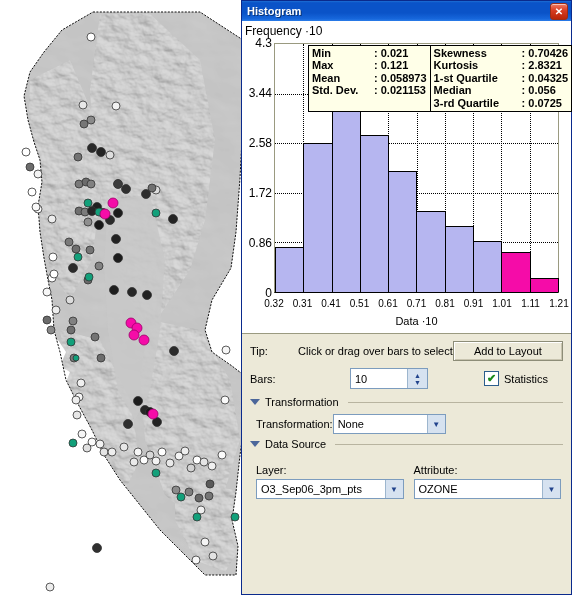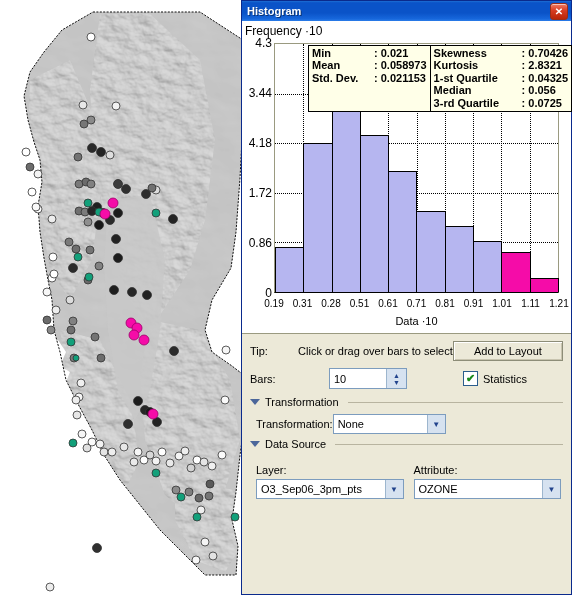--- a/index.html
+++ b/index.html
@@ -142,21 +142,21 @@
     border:1px solid #8D8D78;
     box-shadow:inset 1px 1px 0 #ffffff, inset -1px -1px 0 #C8C4AF;
     font-size:11px;font-family:"Liberation Sans",sans-serif;
     cursor:pointer;color:#000;
   }
   #bars-label{width:52px;}
   #bars-spinner{
     display:flex;align-items:stretch;
     width:76px;height:19px;
     border:1px solid #7C9CBE;background:#7f1d1d;
-    margin-left:27px;
+    margin-left:48px;
   }
   #bars-input{
     flex:1 1 auto;border:none;outline:none;
     font-size:11px;font-family:"Liberation Sans",sans-serif;
     padding:0 4px;background:#fff;color:#000;min-width:0;
   }
   #bars-updown{
     flex:0 0 19px;background:#D6E2F0;
     border-left:1px solid #9DB6CE;
     display:flex;flex-direction:column;align-items:center;justify-content:center;
@@ -416,21 +416,21 @@
   </div>
 
   <div id="chart-area">
 
     <div id="ylabel">Frequency ·10</div>
 
     <div id="yticks">
         <div class="ytick" style="top: 100%;">0</div>
         <div class="ytick" style="top: 80%;">0.86</div>
         <div class="ytick" style="top: 60%;">1.72</div>
-        <div class="ytick" style="top: 40%;">4.18</div>
+        <div class="ytick" style="top: 40%;">2.58</div>
         <div class="ytick" style="top: 20%;">3.44</div>
         <div class="ytick" style="top: 0%;">4.3</div>
       </div>
     <div id="plot">
       <div id="gridlines">
           <div class="gridline" style="top: 80%;"></div>
           <div class="gridline" style="top: 60%;"></div>
           <div class="gridline" style="top: 40%;"></div>
           <div class="gridline" style="top: 20%;"></div>
           <div class="gridline-v" style="left: 10%;"></div>
@@ -450,41 +450,45 @@
           <div class="bar normal" title="0.51-0.61 : 2.72" style="height: 63.2558%;"></div>
           <div class="bar normal" title="0.61-0.71 : 2.09" style="height: 48.6047%;"></div>
           <div class="bar normal" title="0.71-0.81 : 1.41" style="height: 32.7907%;"></div>
           <div class="bar normal" title="0.81-0.91 : 1.15" style="height: 26.7442%;"></div>
           <div class="bar normal" title="0.91-1.01 : 0.89" style="height: 20.6977%;"></div>
           <div class="bar selected" title="1.01-1.11 : 0.69" style="height: 16.0465%;"></div>
           <div class="bar selected" title="1.11-1.21 : 0.25" style="height: 5.81395%;"></div>
         </div>
     </div>
     <div id="xticks">
-        <div class="xtick" style="left: 0%;">0.19</div>
+        <div class="xtick" style="left: 0%;">0.32</div>
         <div class="xtick" style="left: 10%;">0.31</div>
-        <div class="xtick" style="left: 20%;">0.28</div>
+        <div class="xtick" style="left: 20%;">0.41</div>
         <div class="xtick" style="left: 30%; margin-top: 6px;">0.51</div>
         <div class="xtick" style="left: 40%;">0.61</div>
         <div class="xtick" style="left: 50%;">0.71</div>
         <div class="xtick" style="left: 60%;">0.81</div>
         <div class="xtick" style="left: 70%;">0.91</div>
         <div class="xtick" style="left: 80%;">1.01</div>
         <div class="xtick" style="left: 90%;">1.11</div>
         <div class="xtick" style="left: 100%;">1.21</div>
       </div>
     <div id="xlabel">Data ·10</div>
 
     <div id="stats-box">
       <div class="col left" id="stats-left">
           <div class="stat-row">
             <span class="k">Min</span>
             <span class="v">: 0.021</span>
           </div>
           <div class="stat-row">
+            <span class="k">Max</span>
+            <span class="v">: 0.121</span>
+          </div>
+          <div class="stat-row">
             <span class="k">Mean</span>
             <span class="v">: 0.058973</span>
           </div>
           <div class="stat-row">
             <span class="k">Std. Dev.</span>
             <span class="v">: 0.021153</span>
           </div>
         </div>
       <div class="col right" id="stats-right">
           <div class="stat-row">

